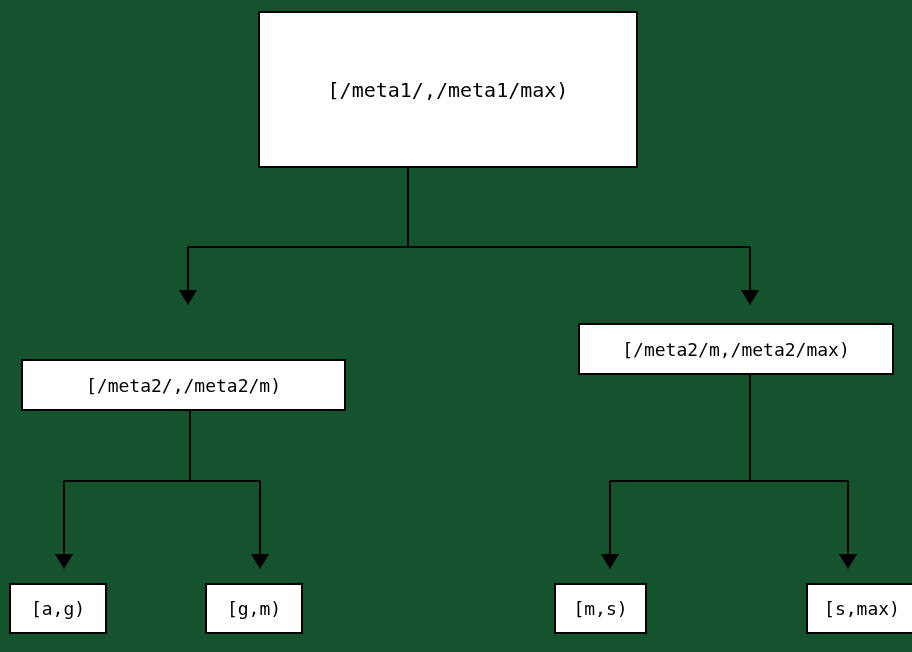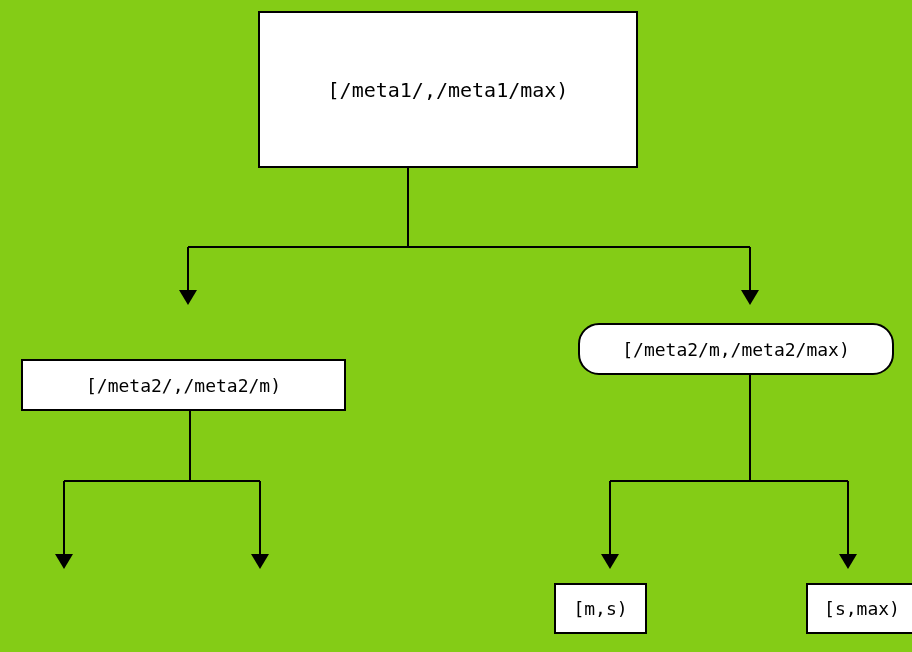--- a/index.html
+++ b/index.html
@@ -7,21 +7,21 @@
     padding: 0;
     background: #ffffff;
   }
   body {
     font-family: "DejaVu Sans Mono", "Liberation Mono", monospace;
   }
   #canvas {
     position: relative;
     width: 912px;
     height: 652px;
-    background: #84cc16;
+    background: #14532d;
     overflow: hidden;
   }
   .node {
     position: absolute;
     box-sizing: border-box;
     border: 2px solid #000000;
     background: #ffffff;
     display: flex;
     align-items: center;
     justify-content: center;
@@ -43,21 +43,20 @@
     height: 52px;
     font-size: 18px;
     margin-top: 36px;
   }
   .node-mid-right {
     left: 578px;
     top: 323px;
     width: 316px;
     height: 52px;
     font-size: 18px;
-    border-radius: 21px;
   }
   .node-leaf {
     top: 583px;
     height: 51px;
     font-size: 18px;
   }
   .leaf-1 { left: 9px;   width: 98px; }
   .leaf-2 { left: 205px; width: 98px; }
   .leaf-3 { left: 554px; width: 93px; }
   .leaf-4 { left: 806px; width: 112px; }
@@ -109,19 +108,21 @@
     <polygon class="arrow-head" points="601,554 619,554 610,569"></polygon>
     <polygon class="arrow-head" points="839,554 857,554 848,569"></polygon>
   </svg>
 
   <div class="node node-root">[/meta1/,/meta1/max)</div>
 
   <div class="node node-mid-left">[/meta2/,/meta2/m)</div>
 
   <div class="node node-mid-right">[/meta2/m,/meta2/max)</div>
 
+  <div class="node node-leaf leaf-1">[a,g)</div>
 
+  <div class="node node-leaf leaf-2">[g,m)</div>
 
   <div class="node node-leaf leaf-3">[m,s)</div>
 
   <div class="node node-leaf leaf-4">[s,max)</div>
 
 </div>
 
 </body></html>

